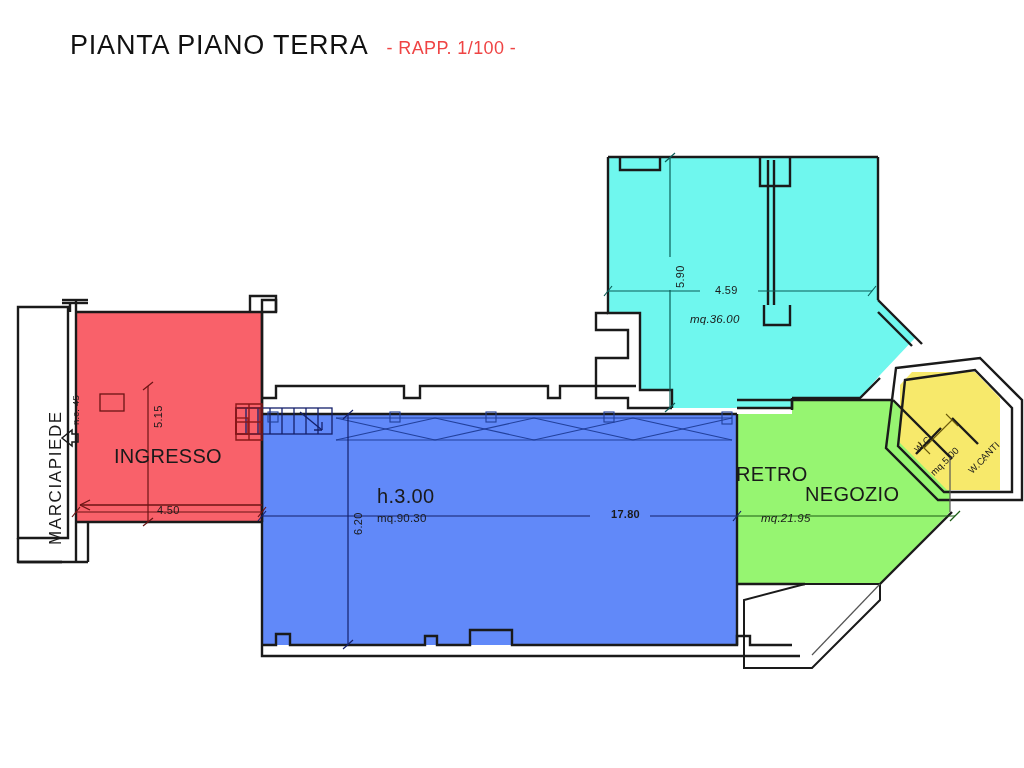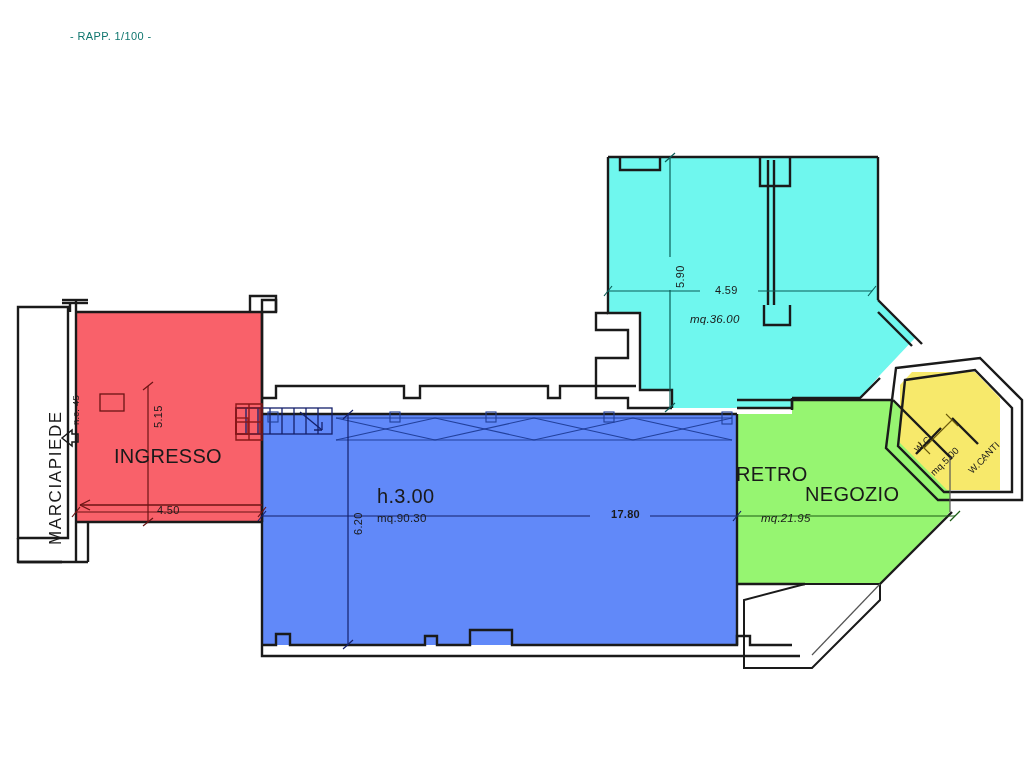--- a/index.html
+++ b/index.html
@@ -34,23 +34,23 @@
     gap: 18px;
     white-space: nowrap;
   }
   .title-main {
     font-size: 27px;
     letter-spacing: 0.8px;
     font-weight: 400;
     color: #111111;
   }
   .title-scale {
-    font-size: 11px;
+    font-size: 18px;
     letter-spacing: 0.4px;
-    color: #0f766e;
+    color: #ef4444;
   }
 
   
   svg#floorplan {
     position: absolute;
     left: 0;
     top: 0;
     width: 1024px;
     height: 768px;
     display: block;
@@ -86,20 +86,21 @@
     letter-spacing: 1.6px;
   }
   .rot-45 { transform-origin: 0 0; }
 </style>
 </head>
 <body>
 
 <div id="plan-root">
 
   <div class="title-block">
+    <span class="title-main">PIANTA PIANO TERRA</span>
     <span class="title-scale">- RAPP. 1/100 -</span>
   </div>
 
   <svg id="floorplan" viewBox="0 0 1024 768">
 
     <polygon points="76,312 262,312 262,522 76,522" fill="#f9616a" stroke="none"></polygon>
 
     <polygon points="262,414 737,414 737,645 262,645" fill="#6189f9" stroke="none"></polygon>
 
     <polygon points="737,414 792,414 792,400 893,400 950,457 950,512 880,584 805,584 737,584" fill="#96f571" stroke="none"></polygon>

